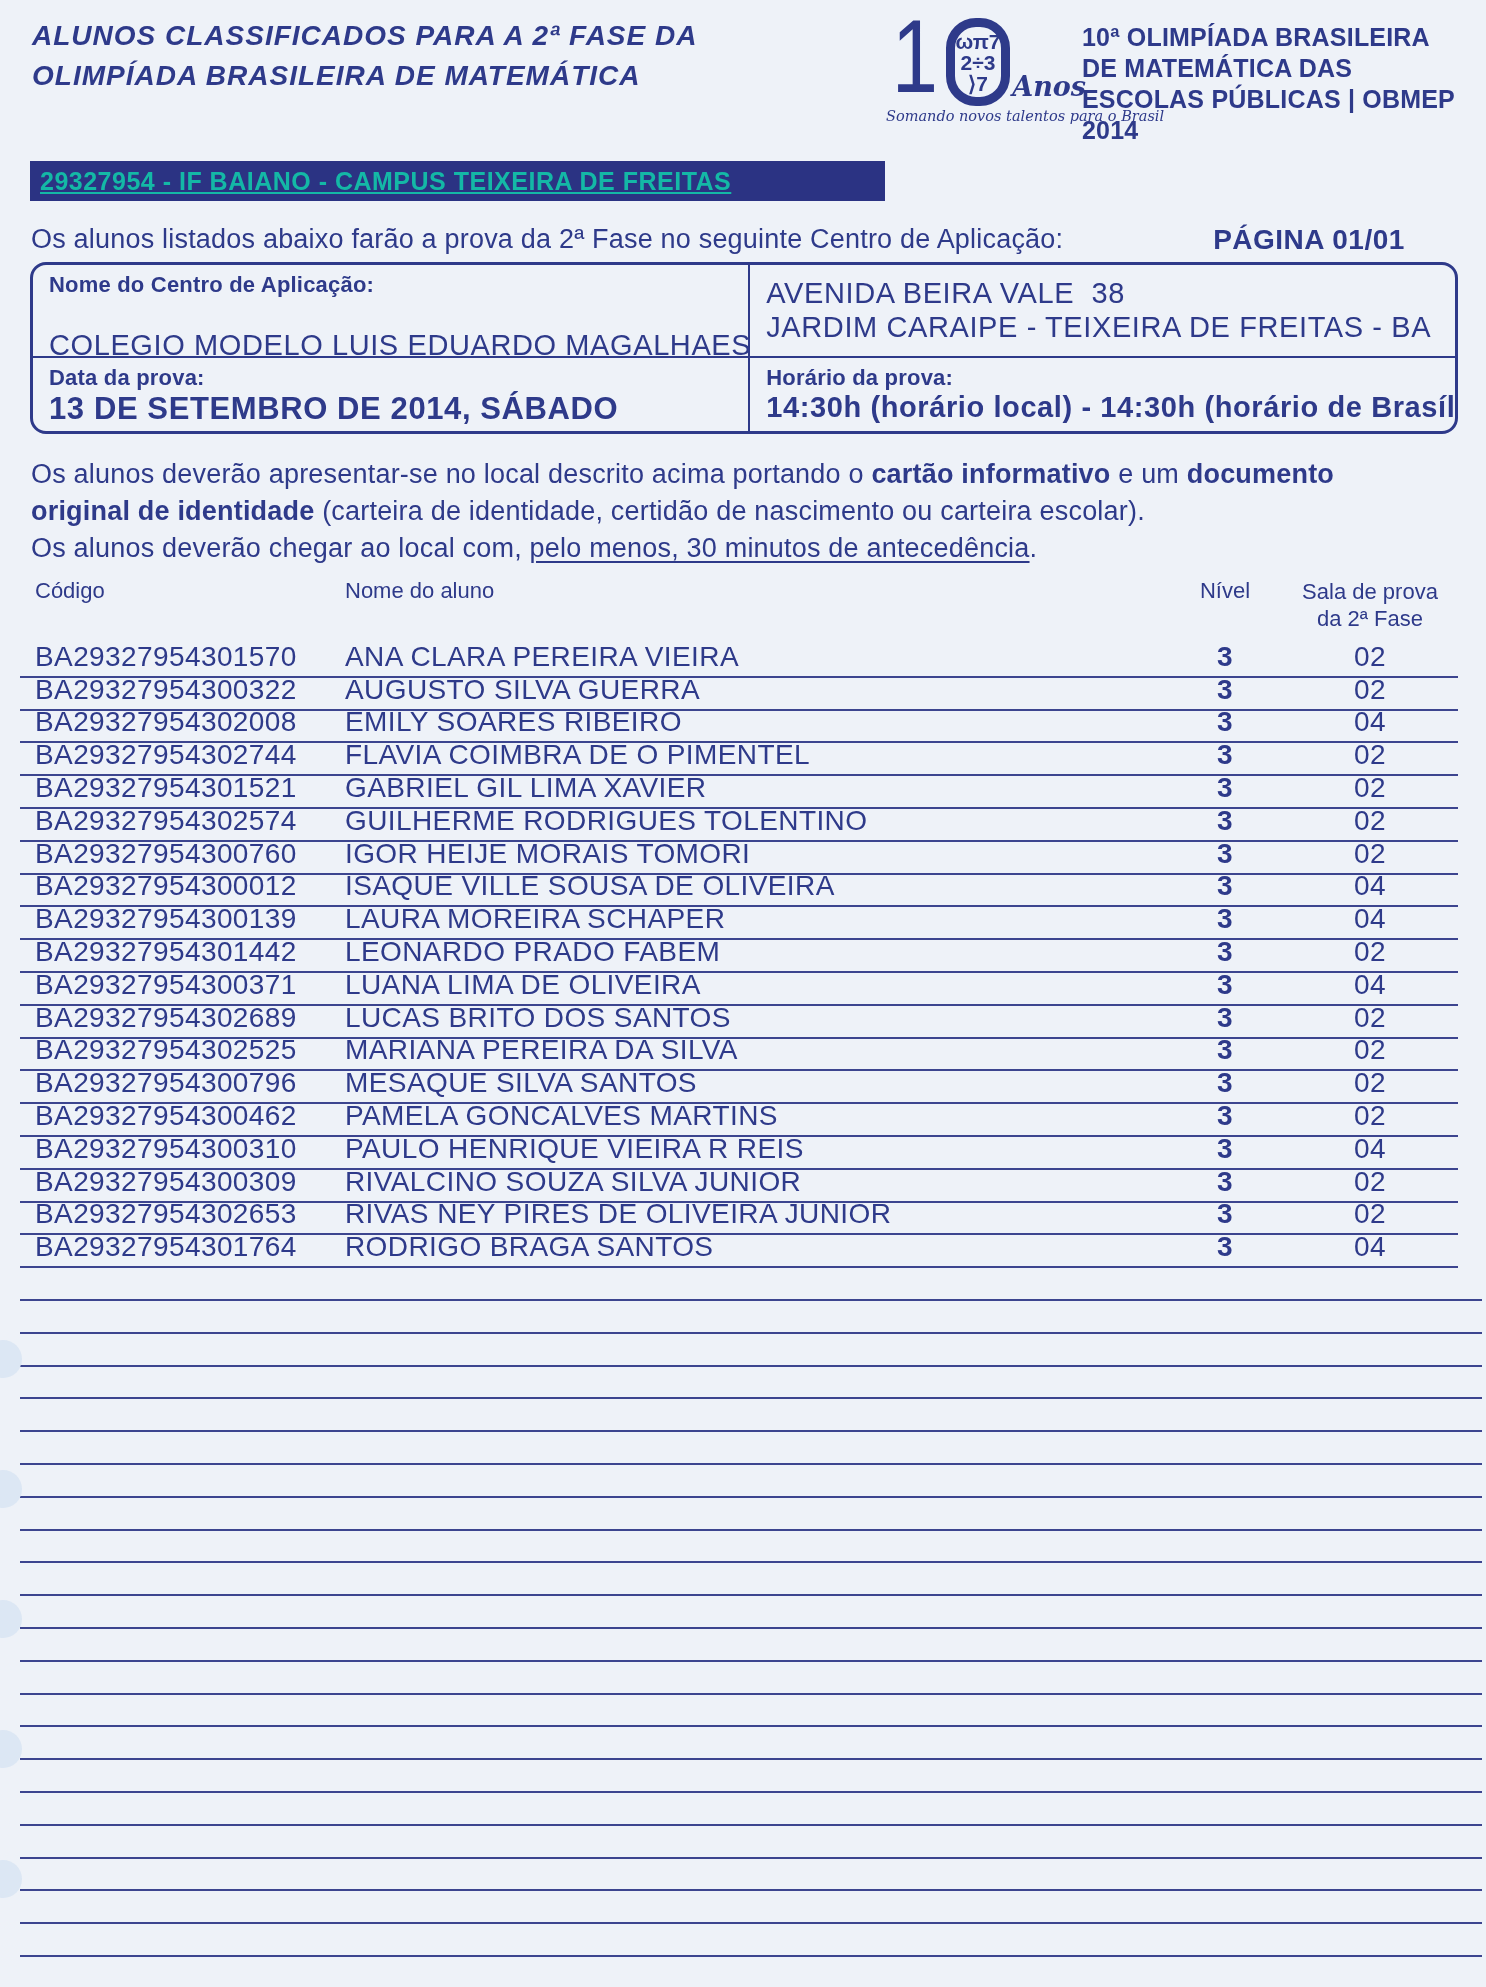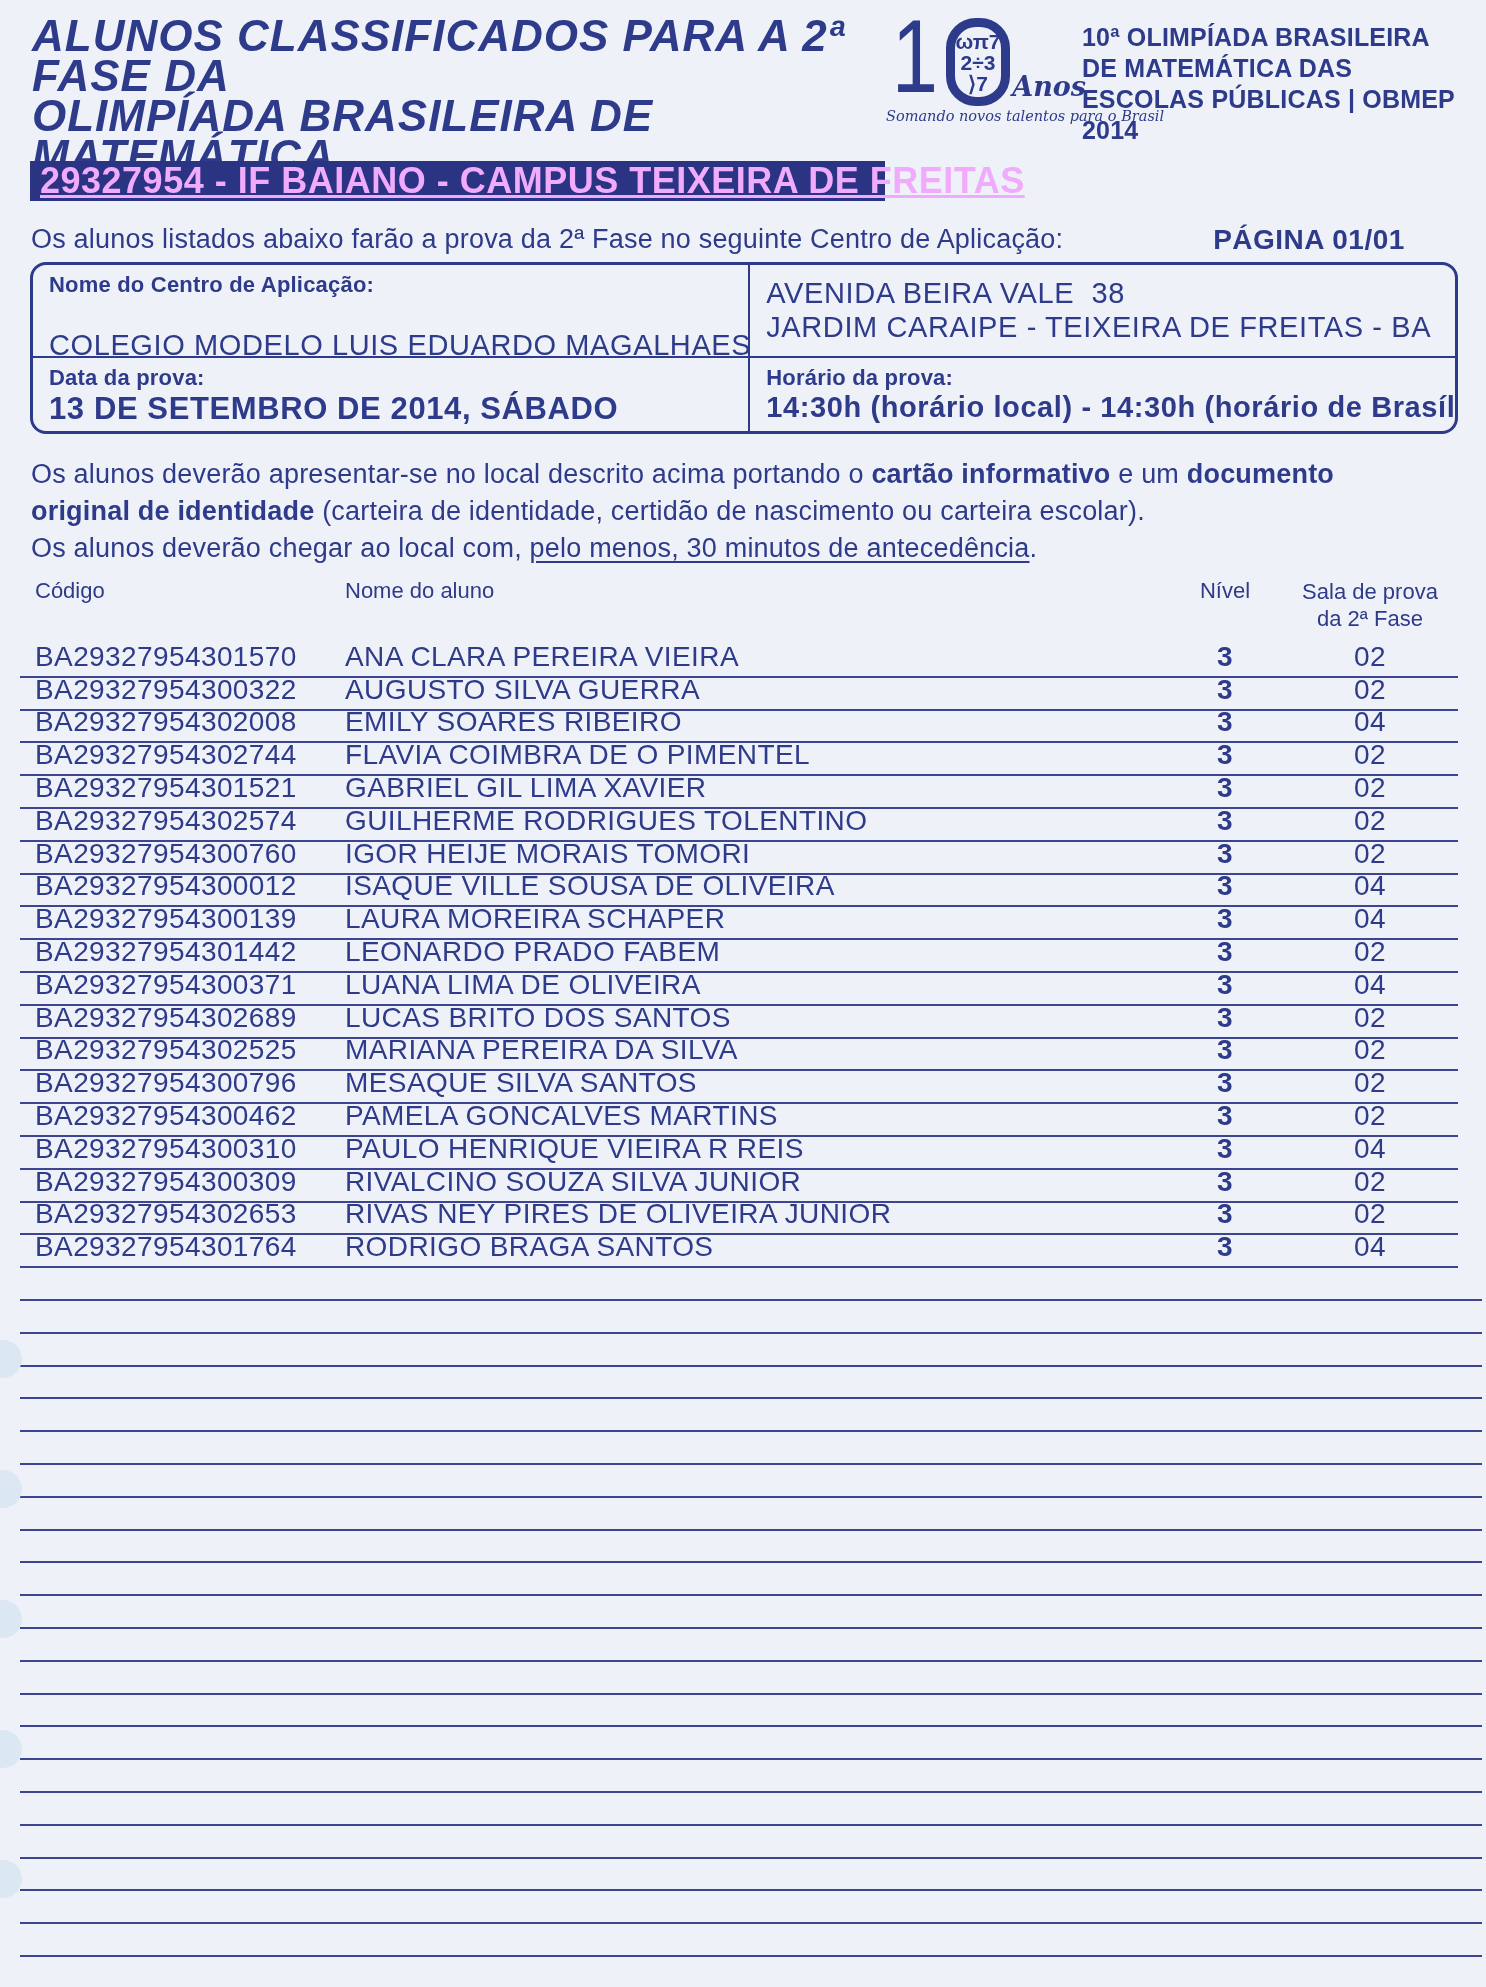--- a/index.html
+++ b/index.html
@@ -8,38 +8,38 @@
     --banner:#2b3383;
     --paper:#eef2f8;
   }
   *{margin:0;padding:0;box-sizing:border-box;}
   body{width:1486px;height:1987px;background:var(--paper);
        font-family:"Liberation Sans", sans-serif;color:var(--ink);position:relative;overflow:hidden;}
   .page{position:absolute;inset:0;}
 
   
   .title-block{position:absolute;left:32px;top:16px;width:880px;
-    font-size:44px;font-weight:bold;font-style:italic;line-height:40px;letter-spacing:1px;}
+    font-size:28px;font-weight:bold;font-style:italic;line-height:40px;letter-spacing:1px;}
   .logo{position:absolute;left:886px;top:8px;width:200px;height:130px;}
   .logo-row{display:flex;align-items:flex-start;}
   .logo-one{font-size:104px;line-height:96px;font-weight:400;font-stretch:condensed;transform:scaleX(.8);}
   .logo-zero{margin-left:2px;margin-top:10px;width:78px;height:88px;border:9px solid var(--ink);
     border-radius:30px;display:flex;flex-direction:column;align-items:center;justify-content:center;
     font-size:21px;line-height:21px;font-weight:bold;font-family:Liberation Sans, sans-serif;}
   .logo-anos{align-self:flex-end;margin-left:2px;margin-bottom:4px;
     font-family:"DejaVu Serif", serif;font-style:italic;font-size:27px;font-weight:bold;}
   .logo-tagline{margin-top:2px;text-align:center;font-family:"DejaVu Serif", serif;
     font-style:italic;font-size:14.5px;white-space:nowrap;}
   .org-block{position:absolute;left:1082px;top:22px;width:380px;
     font-size:25px;font-weight:bold;line-height:31px;letter-spacing:.2px;}
 
   
   .banner{position:absolute;left:30px;top:161px;width:855px;height:40px;background:var(--banner);
     display:flex;align-items:center;padding-left:10px;}
-  .banner span{color:#f0abfc;font-size:36px;font-weight:bold;text-decoration:underline;letter-spacing:.5px;white-space:nowrap;}
+  .banner span{color:#14b8a6;font-size:25px;font-weight:bold;text-decoration:underline;letter-spacing:.5px;white-space:nowrap;}
 
   
   .intro{position:absolute;left:31px;top:224px;font-size:27px;letter-spacing:.2px;}
   .pagenum{position:absolute;left:1160px;top:224px;width:298px;text-align:center;
     font-size:28px;font-weight:bold;letter-spacing:.5px;}
 
   
   .info-box{position:absolute;left:30px;top:262px;width:1428px;height:172px;
     border:3px solid var(--ink);border-radius:16px;overflow:hidden;
     display:grid;grid-template-columns:50.3% 49.7%;grid-template-rows:55% 45%;}

